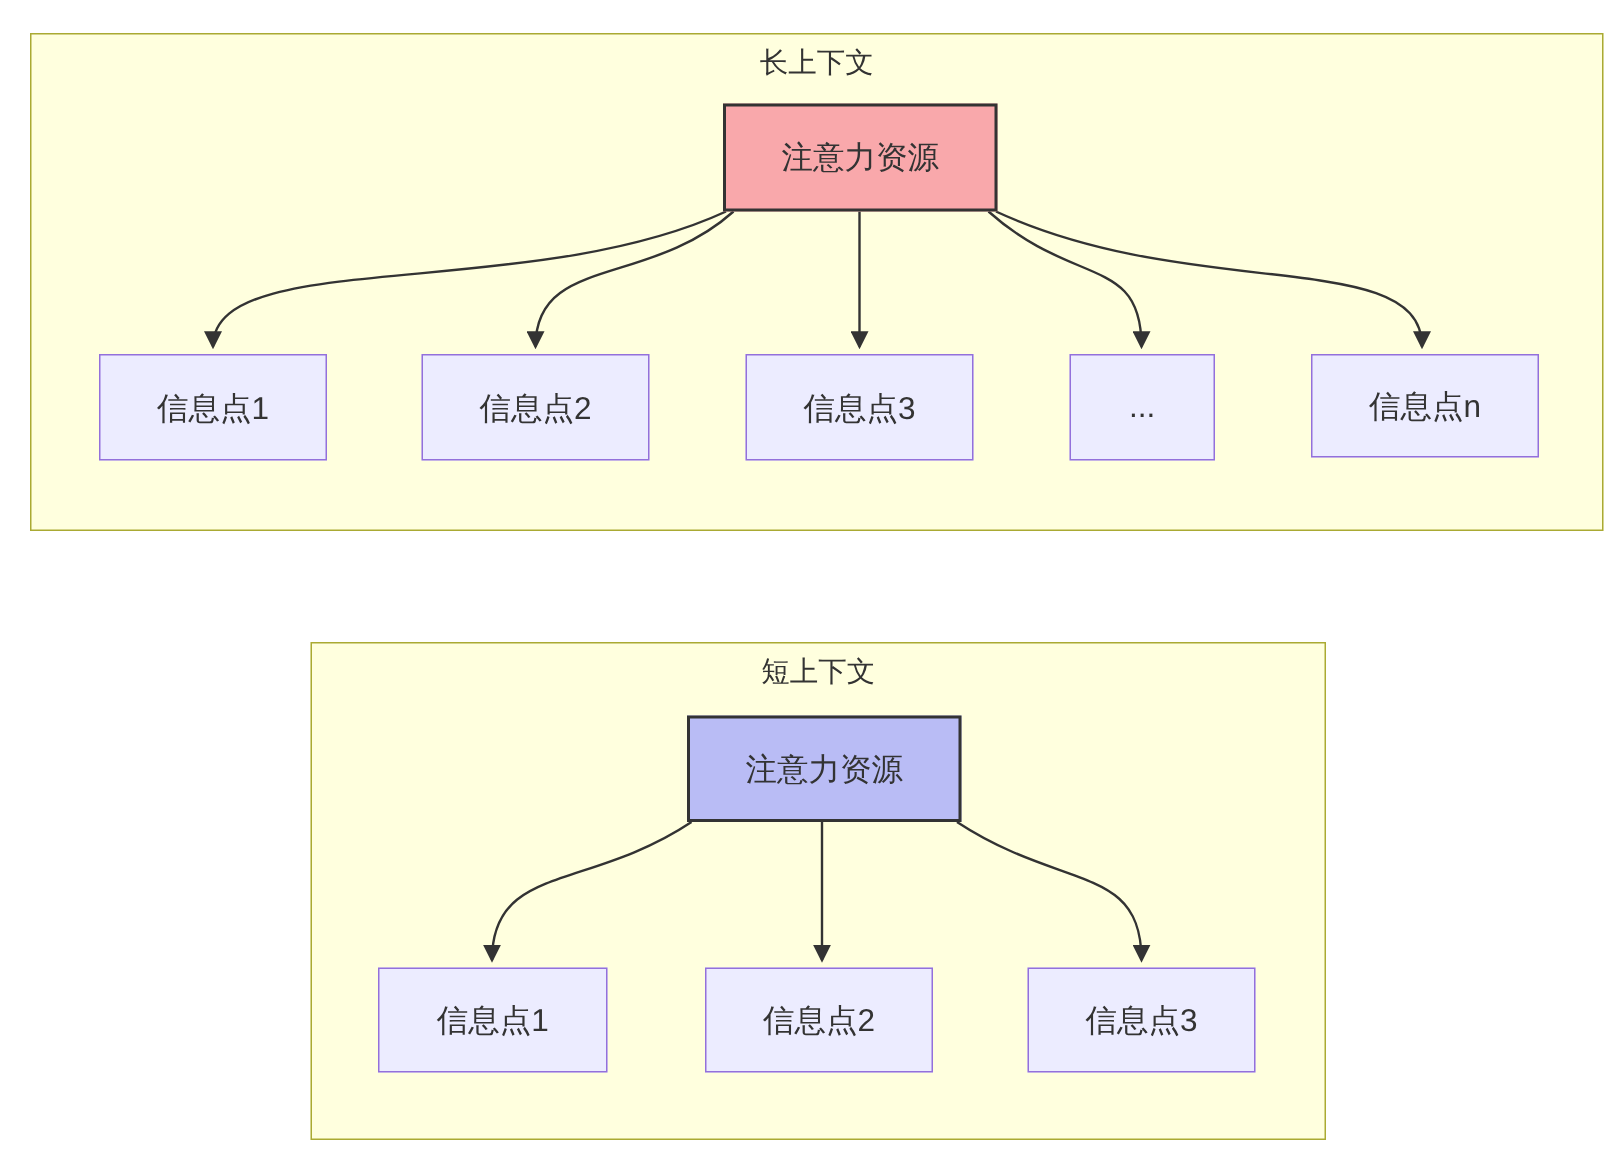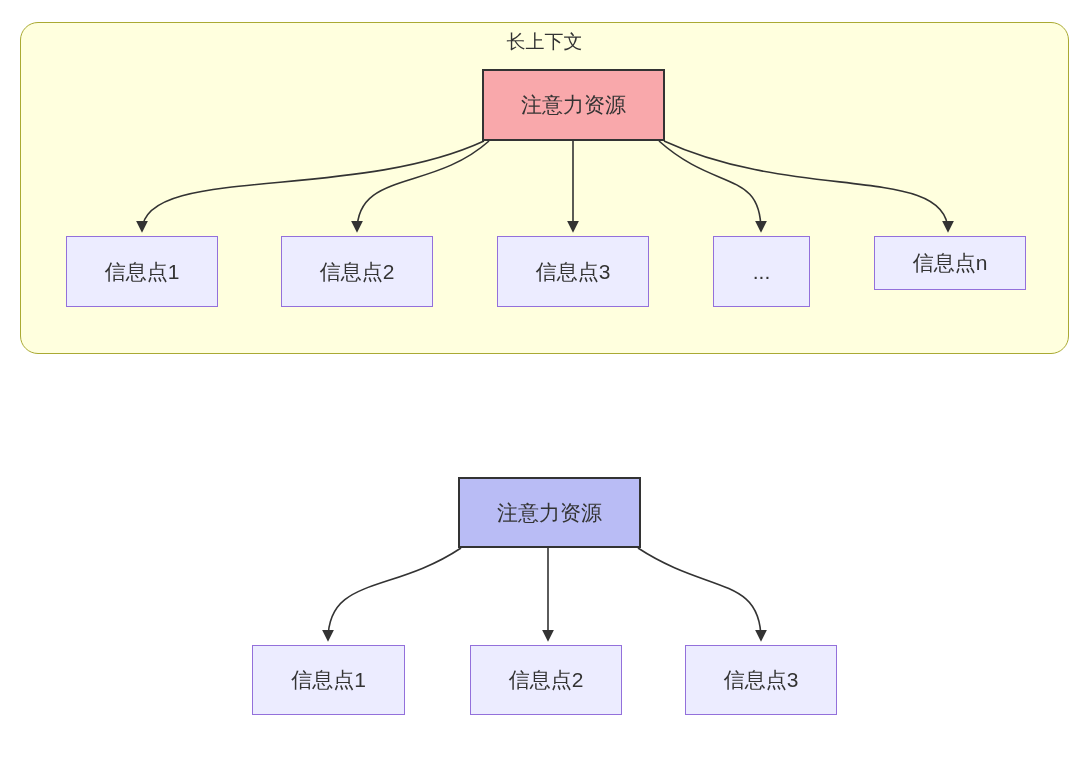--- a/index.html
+++ b/index.html
@@ -65,24 +65,27 @@
     stroke:var(--line);
     stroke-width:1.6;
   }
   svg.edges .arrowhead-shape{fill:var(--line);}
 </style>
 </head>
 <body>
 
 <div class="canvas">
 
-  <section class="cluster" style="left:20px;top:22px;width:1049px;height:332px;border-radius:18px;">
+  <section class="cluster" style="left:20px;top:22px;width:1049px;height:332px;">
     <div class="cluster-title">长上下文</div>
   </section>
 
+  <section class="cluster" style="left:207px;top:428px;width:677px;height:332px;">
+    <div class="cluster-title">短上下文</div>
+  </section>
 
   <svg class="edges" width="1080" height="774" viewBox="0 0 1080 774">
     <defs>
       <marker id="arrowhead" viewBox="0 0 10 10" refX="8.5" refY="5" markerWidth="7.5" markerHeight="7.5" orient="auto-start-reverse">
         <path class="arrowhead-shape" d="M0,0 L10,5 L0,10 z"></path>
       </marker>
     </defs>
 
     <path class="edge" d="M 484 141 C 352 202, 142 164, 142 231" marker-end="url(#arrowhead)"></path>
     <path class="edge" d="M 489 141 C 432 192, 357 170, 357 231" marker-end="url(#arrowhead)"></path>
@@ -94,21 +97,21 @@
     <path class="edge" d="M 548 548 L 548 640" marker-end="url(#arrowhead)"></path>
     <path class="edge" d="M 638 548 C 708 594, 761 576, 761 640" marker-end="url(#arrowhead)"></path>
   </svg>
 
   <div class="node attention-node attention-long" style="left:482px;top:69px;width:183px;height:72px;">注意力资源</div>
 
   <div class="node info-node" style="left:66px;top:236px;width:152px;height:71px;">信息点1</div>
   <div class="node info-node" style="left:281px;top:236px;width:152px;height:71px;">信息点2</div>
   <div class="node info-node" style="left:497px;top:236px;width:152px;height:71px;">信息点3</div>
   <div class="node info-node" style="left:713px;top:236px;width:97px;height:71px;">...</div>
-  <div class="node info-node" style="left:874px;top:236px;width:152px;height:54px;">信息点n</div>
+  <div class="node info-node" style="left:874px;top:236px;width:152px;height:69px;">信息点n</div>
 
   <div class="node attention-node attention-short" style="left:458px;top:477px;width:183px;height:71px;">注意力资源</div>
 
   <div class="node info-node" style="left:252px;top:645px;width:153px;height:70px;">信息点1</div>
   <div class="node info-node" style="left:470px;top:645px;width:152px;height:70px;">信息点2</div>
   <div class="node info-node" style="left:685px;top:645px;width:152px;height:70px;">信息点3</div>
 
 </div>
 
 </body></html>

